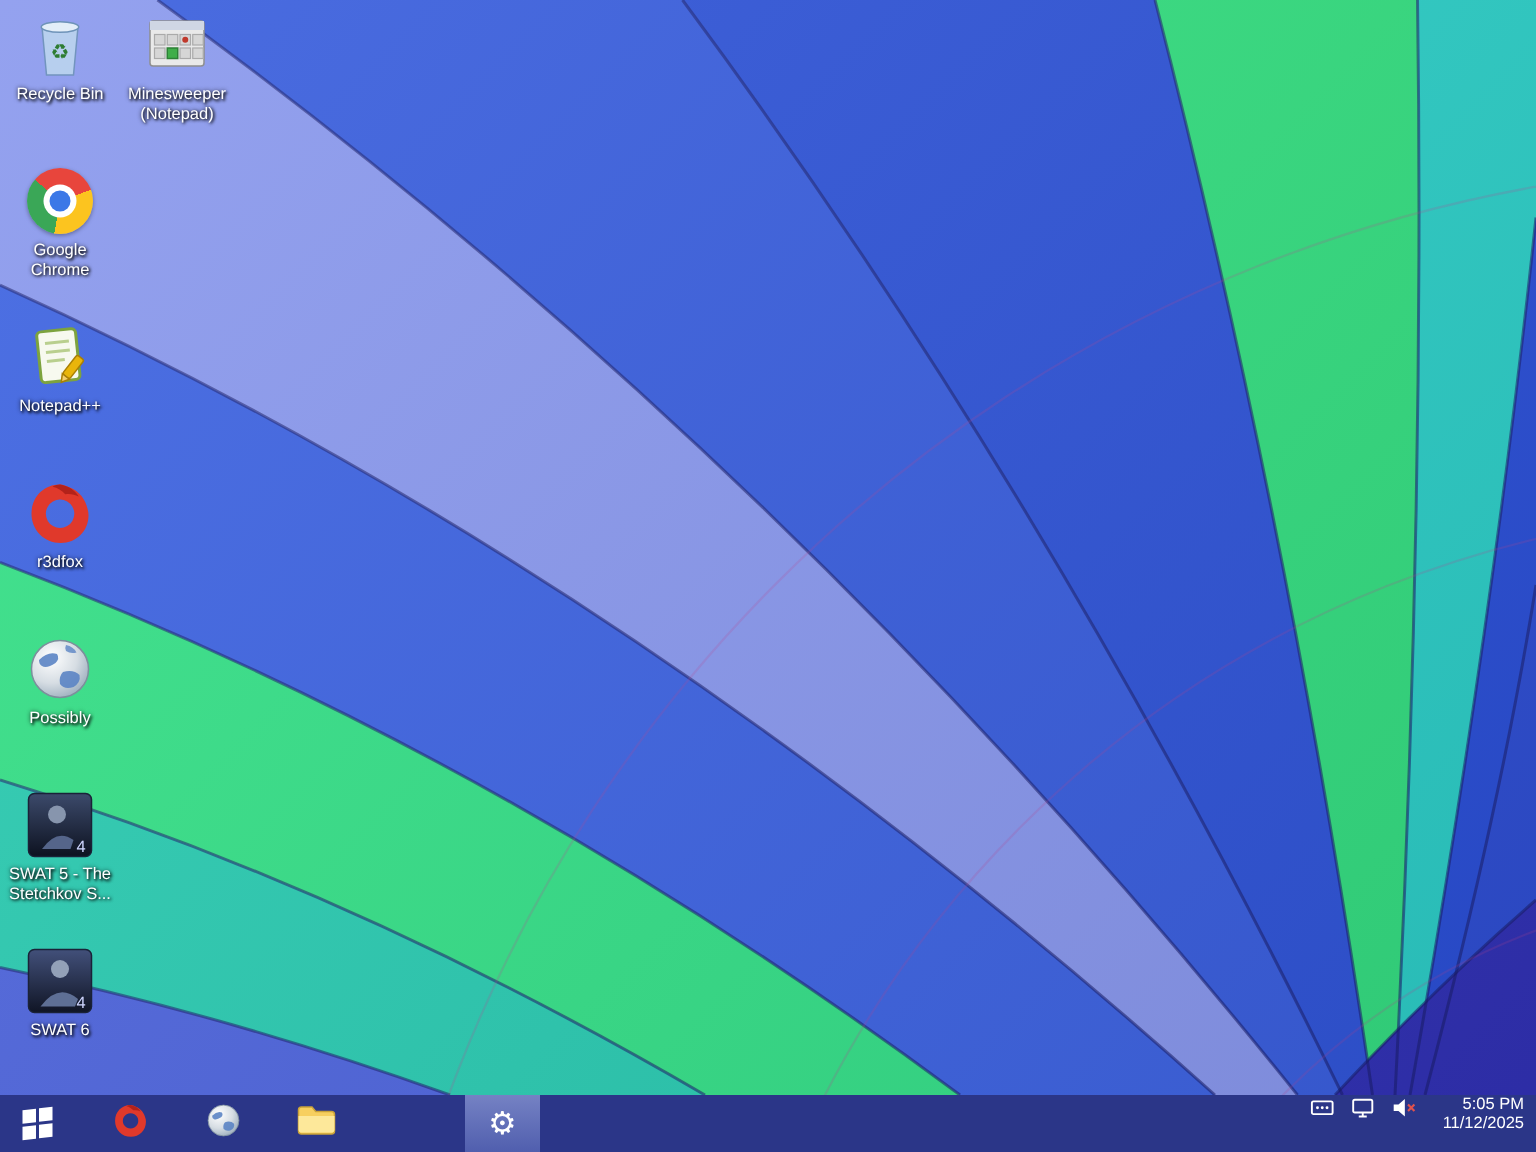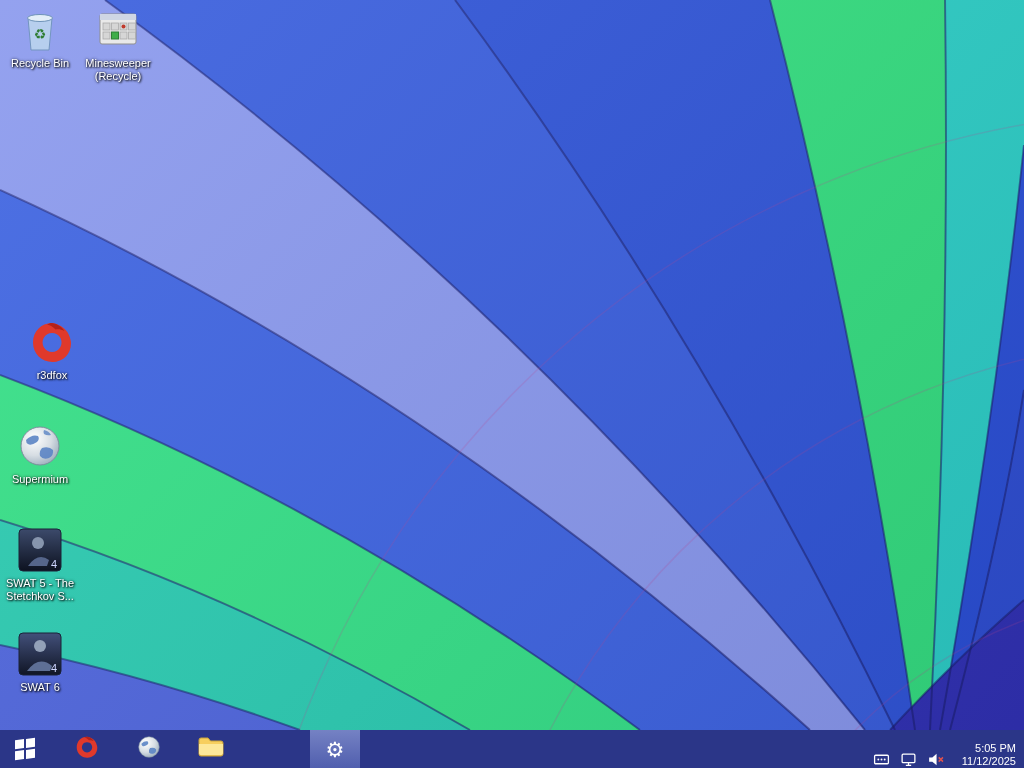--- a/index.html
+++ b/index.html
@@ -30,21 +30,21 @@
   .taskbar{position:absolute;left:0;bottom:0;width:1024px;height:38px;background:#2b3688;
     display:flex;align-items:center;z-index:10;}
   .tb-btn{width:50px;height:38px;display:flex;align-items:center;justify-content:center;
     margin-right:12px;}
   .tb-btn.active{background:linear-gradient(rgba(190,205,255,.5),rgba(150,170,245,.35));}
   .start-btn{width:50px;margin-right:12px;}
   .winlogo{display:grid;grid-template-columns:9px 9px;grid-template-rows:9px 9px;gap:2px;
     transform:skewY(-7deg);}
   .winlogo span{background:#fff;display:block;}
   .gear{font-size:21px;color:#fff;line-height:1;}
-  .tray{margin-left:auto;display:flex;align-items:flex-end;gap:10px;padding-right:8px;height:38px;}
+  .tray{margin-left:auto;display:flex;align-items:flex-start;gap:10px;padding-right:8px;height:38px;}
   .tray-ico{width:17px;height:17px;display:flex;align-items:center;justify-content:center;}
   .clock{display:flex;flex-direction:column;align-items:flex-end;justify-content:center;
     color:#fff;font-size:11px;line-height:13px;min-width:62px;}
 </style>
 </head>
 <body>
 
 <div class="desktop">
 
   <svg class="wallpaper" viewBox="0 0 1024 730" preserveAspectRatio="none">
@@ -106,26 +106,49 @@
           <rect x="26" y="17" width="7" height="7"></rect>
             <rect x="34.5" y="17" width="7" height="7"></rect>
           <rect x="9" y="26" width="7" height="7"></rect>
             <rect x="26" y="26" width="7" height="7"></rect>
           <rect x="34.5" y="26" width="7" height="7"></rect>
         </g>
         <rect x="17.5" y="26" width="7" height="7" fill="#3fae49" stroke="#2d8036"></rect>
         <circle cx="29.5" cy="20.5" r="2" fill="#c0392b"></circle>
       </svg>
     </span>
-    <span class="icon-label">Minesweeper (Recycle)</span>
-  </div>
-
-
-
-  <div class="desktop-icon" style="left:14px;top:318px">
+    <span class="icon-label">Minesweeper (Notepad)</span>
+  </div>
+
+  <div class="desktop-icon" style="left:2px;top:110px">
+    <span class="icon-art">
+        <span class="chrome"></span>
+      </span>
+    <span class="icon-label">Google Chrome</span>
+  </div>
+
+  <div class="desktop-icon" style="left:2px;top:214px">
+    <span class="icon-art">
+      <svg viewBox="0 0 48 48" width="48" height="48">
+        <g transform="rotate(-6 24 24)">
+          <rect x="10" y="6" width="26" height="34" rx="3" fill="#f7f9ef" stroke="#7da33e" stroke-width="2"></rect>
+          <line x1="15" y1="14" x2="31" y2="14" stroke="#b9cf8e" stroke-width="2"></line>
+          <line x1="15" y1="20" x2="31" y2="20" stroke="#b9cf8e" stroke-width="2"></line>
+          <line x1="15" y1="26" x2="27" y2="26" stroke="#b9cf8e" stroke-width="2"></line>
+        </g>
+        <g transform="rotate(38 31 33)">
+          <rect x="28" y="22" width="6" height="16" rx="1.5" fill="#e9b50b" stroke="#a97f06"></rect>
+          <path d="M28 38 l3 5 l3 -5 Z" fill="#f3cf6d" stroke="#a97f06"></path>
+        </g>
+      </svg>
+    </span>
+    <span class="icon-label">Notepad++</span>
+  </div>
+
+  <div class="desktop-icon" style="left:2px;top:318px">
     <span class="icon-art">
       <svg viewBox="0 0 48 48" width="48" height="48">
         <path fill="#e0392b" fill-rule="evenodd" d="M24 5 C13 5 5 13.5 5 24.5 C5 35.5 13.5 44 24.5 44 C35 44 43 36 43 25.5 C43 24 42.8 22.5 42.3 21 C41 15 37 9.5 30.5 7 C28.4 6 26.2 5 24 5 Z M24 15 a9.5 9.5 0 1 0 0.1 0 Z"></path>
         <path fill="#b3221a" d="M24 5 c6 1 10 4 12.5 8 c-3 -1.5 -6 -2 -9 -1.5 c-2.5 -2.5 -5 -4.5 -8.5 -5 c1.6 -0.9 3.3 -1.5 5 -1.5 Z"></path>
       </svg>
     </span>
     <span class="icon-label">r3dfox</span>
   </div>
 
   <div class="desktop-icon" style="left:2px;top:422px">
@@ -137,21 +160,21 @@
               <stop offset="60%" stop-color="#d6dde3"></stop>
           <stop offset="100%" stop-color="#9fb0bf"></stop>
             </radialGradient>
           </defs>
         <circle cx="24" cy="24" r="19" fill="url(#gd1)" stroke="#7d8e9c"></circle>
         <path fill="#5b84c4" opacity=".9" d="M10 18 q6 -6 12 -4 q2 3 -1 6 q-6 4 -9 2 q-2 -1 -2 -4 Z"></path>
         <path fill="#5b84c4" opacity=".9" d="M26 26 q7 -2 11 2 q1 5 -4 8 q-6 2 -9 -2 q-1 -5 2 -8 Z"></path>
         <path fill="#5b84c4" opacity=".8" d="M28 8 q5 1 7 5 q-4 1 -7 -1 q-1 -2 0 -4 Z"></path>
       </svg>
     </span>
-    <span class="icon-label">Supermium</span>
+    <span class="icon-label">Possibly</span>
   </div>
 
   <div class="desktop-icon" style="left:2px;top:526px">
     <span class="icon-art">
       <svg viewBox="0 0 48 48" width="48" height="48">
         <defs>
             <linearGradient id="sw1" x1="0" y1="0" x2="0" y2="1">
           <stop offset="0" stop-color="#3c4a6b"></stop>
               <stop offset="1" stop-color="#0d1220"></stop>
             </linearGradient>

